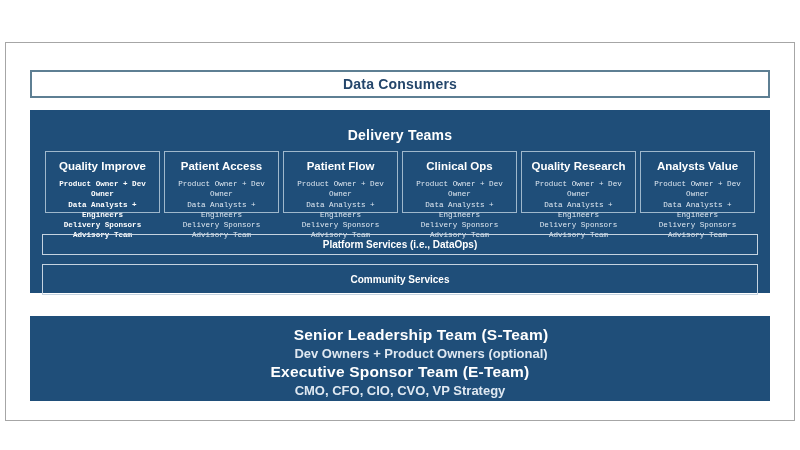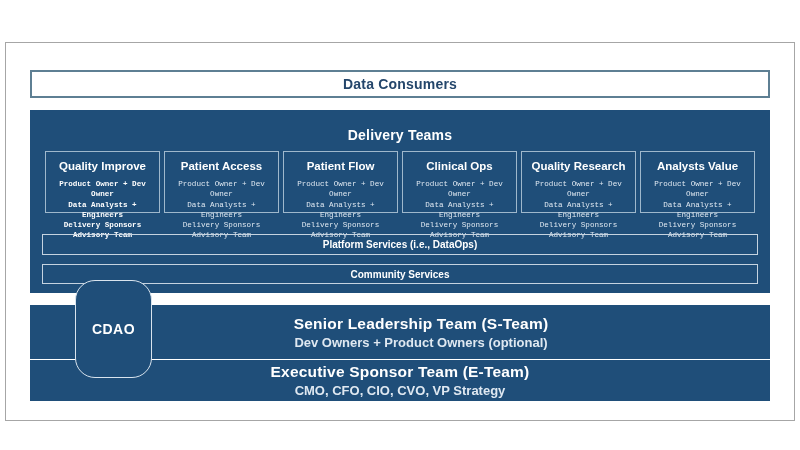--- a/index.html
+++ b/index.html
@@ -40,28 +40,28 @@
   .team-lines { margin-top: 7px; font-size: 7.6px; line-height: 10.3px; color: var(--body-text, #DFE8F1); font-family: Liberation Mono, monospace; }
   .team-box.bold-body .team-lines { font-weight: bold; color: #ffffff; }
 
   .svc-bar {
     position: absolute; left: 12px; width: 716px; height: 21px;
     border: 1px solid var(--service-bar-border, #C5D3E0);
     display: flex; align-items: center; justify-content: center;
   }
   .svc-bar span { color: #ffffff; font-weight: bold; font-size: 10px; }
   .svc-bar.platform { top: 124px; }
-  .svc-bar.community { top: 154px; height: 20px; }
+  .svc-bar.community { top: 154px; height: 31px; }
 
   .hbar {
     position: absolute; left: 24px; width: 740px;
     background: var(--navy, #1F4E79);
     display: flex; flex-direction: column; align-items: center; justify-content: center;
   }
-  .hbar.s-team { top: 262px; height: 54px; padding-left: 42px; }
+  .hbar.s-team { top: 273px; height: 54px; padding-left: 42px; }
   .hbar.e-team { top: 317px; height: 41px; text-align: center; }
   .hbar .bar-title { color: #ffffff; font-weight: bold; font-size: 15.5px; letter-spacing: .2px; }
   .hbar .bar-subtitle { color: var(--body-text, #DFE8F1); font-weight: bold; font-size: 13px; margin-top: 2px; }
 
   .cdao {
     position: absolute; left: 69px; top: 237px; width: 77px; height: 98px;
     background: var(--navy, #1F4E79);
     border: 1.5px solid var(--cdao-border, #D9E4EE); border-radius: 20px;
     display: flex; align-items: center; justify-content: center; z-index: 5;
   }
@@ -154,17 +154,14 @@
   <div class="hbar s-team">
     <div class="bar-title">Senior Leadership Team (S-Team)</div>
     <div class="bar-subtitle">Dev Owners + Product Owners (optional)</div>
   </div>
 
   <div class="hbar e-team">
     <div class="bar-title">Executive Sponsor Team (E-Team)</div>
     <div class="bar-subtitle">CMO, CFO, CIO, CVO, VP Strategy</div>
   </div>
 
-  <div class="cdao">
-    <span>CDAO</span>
-  </div>
 
 </div>
 
 </body></html>

